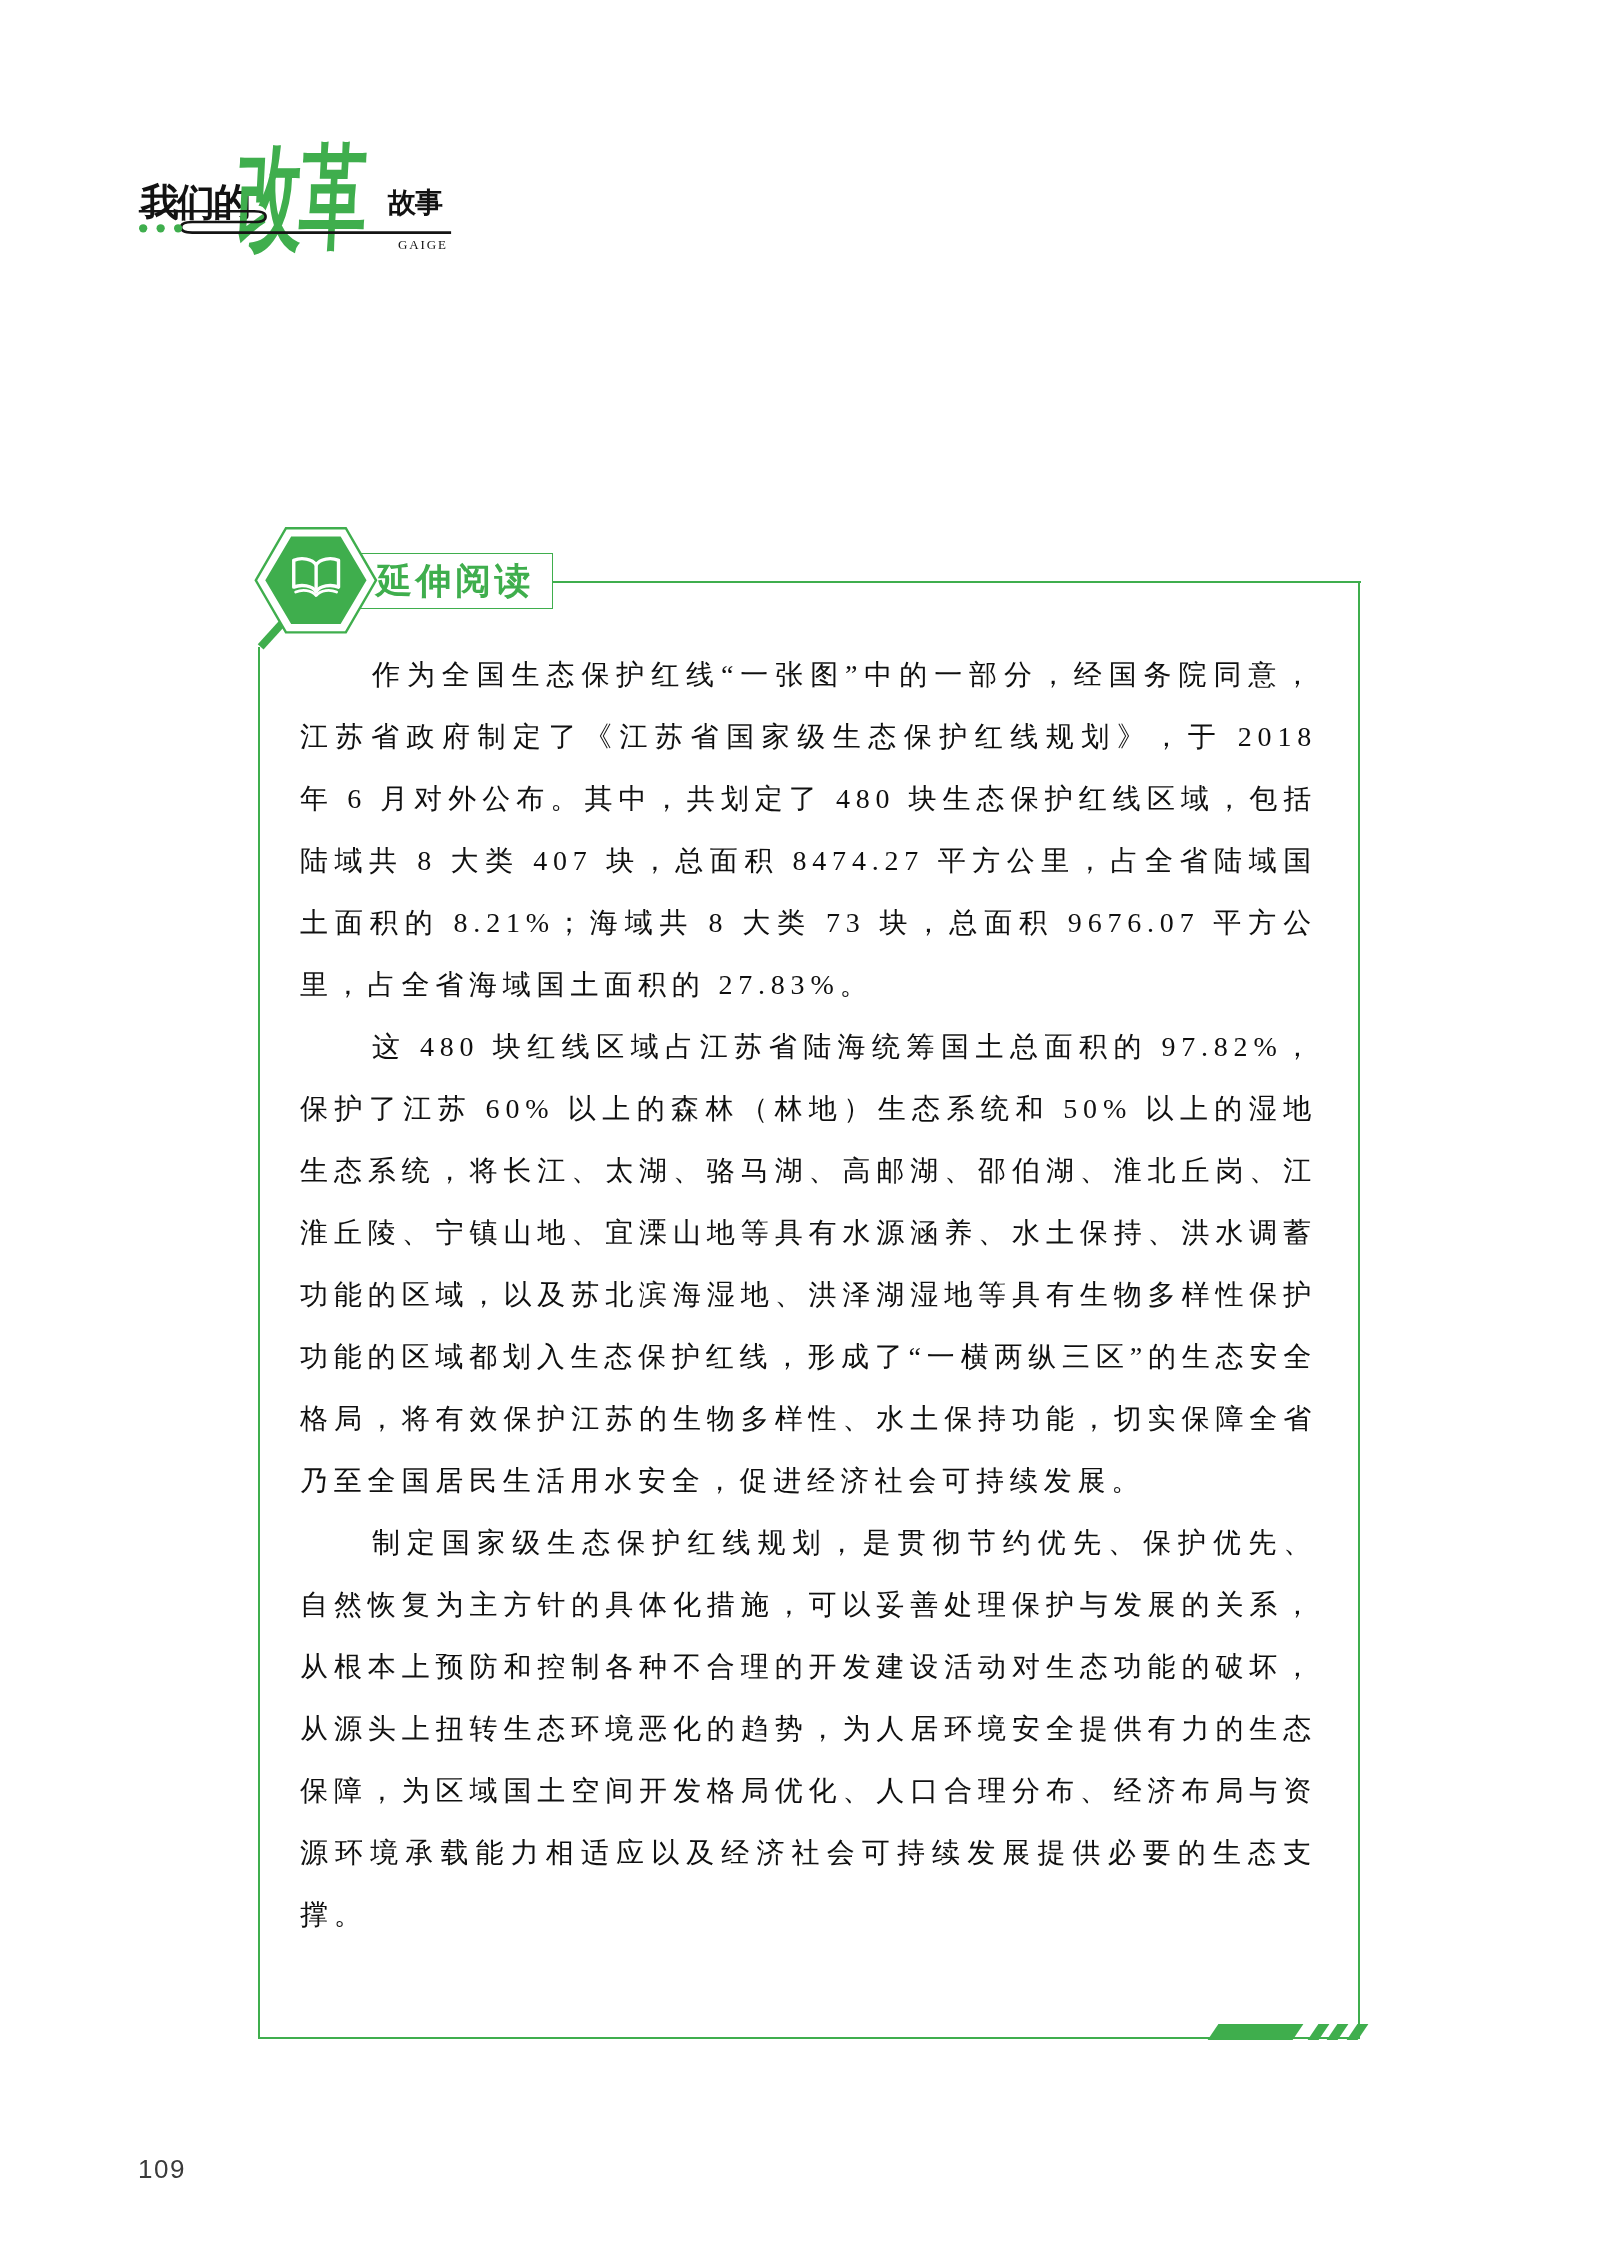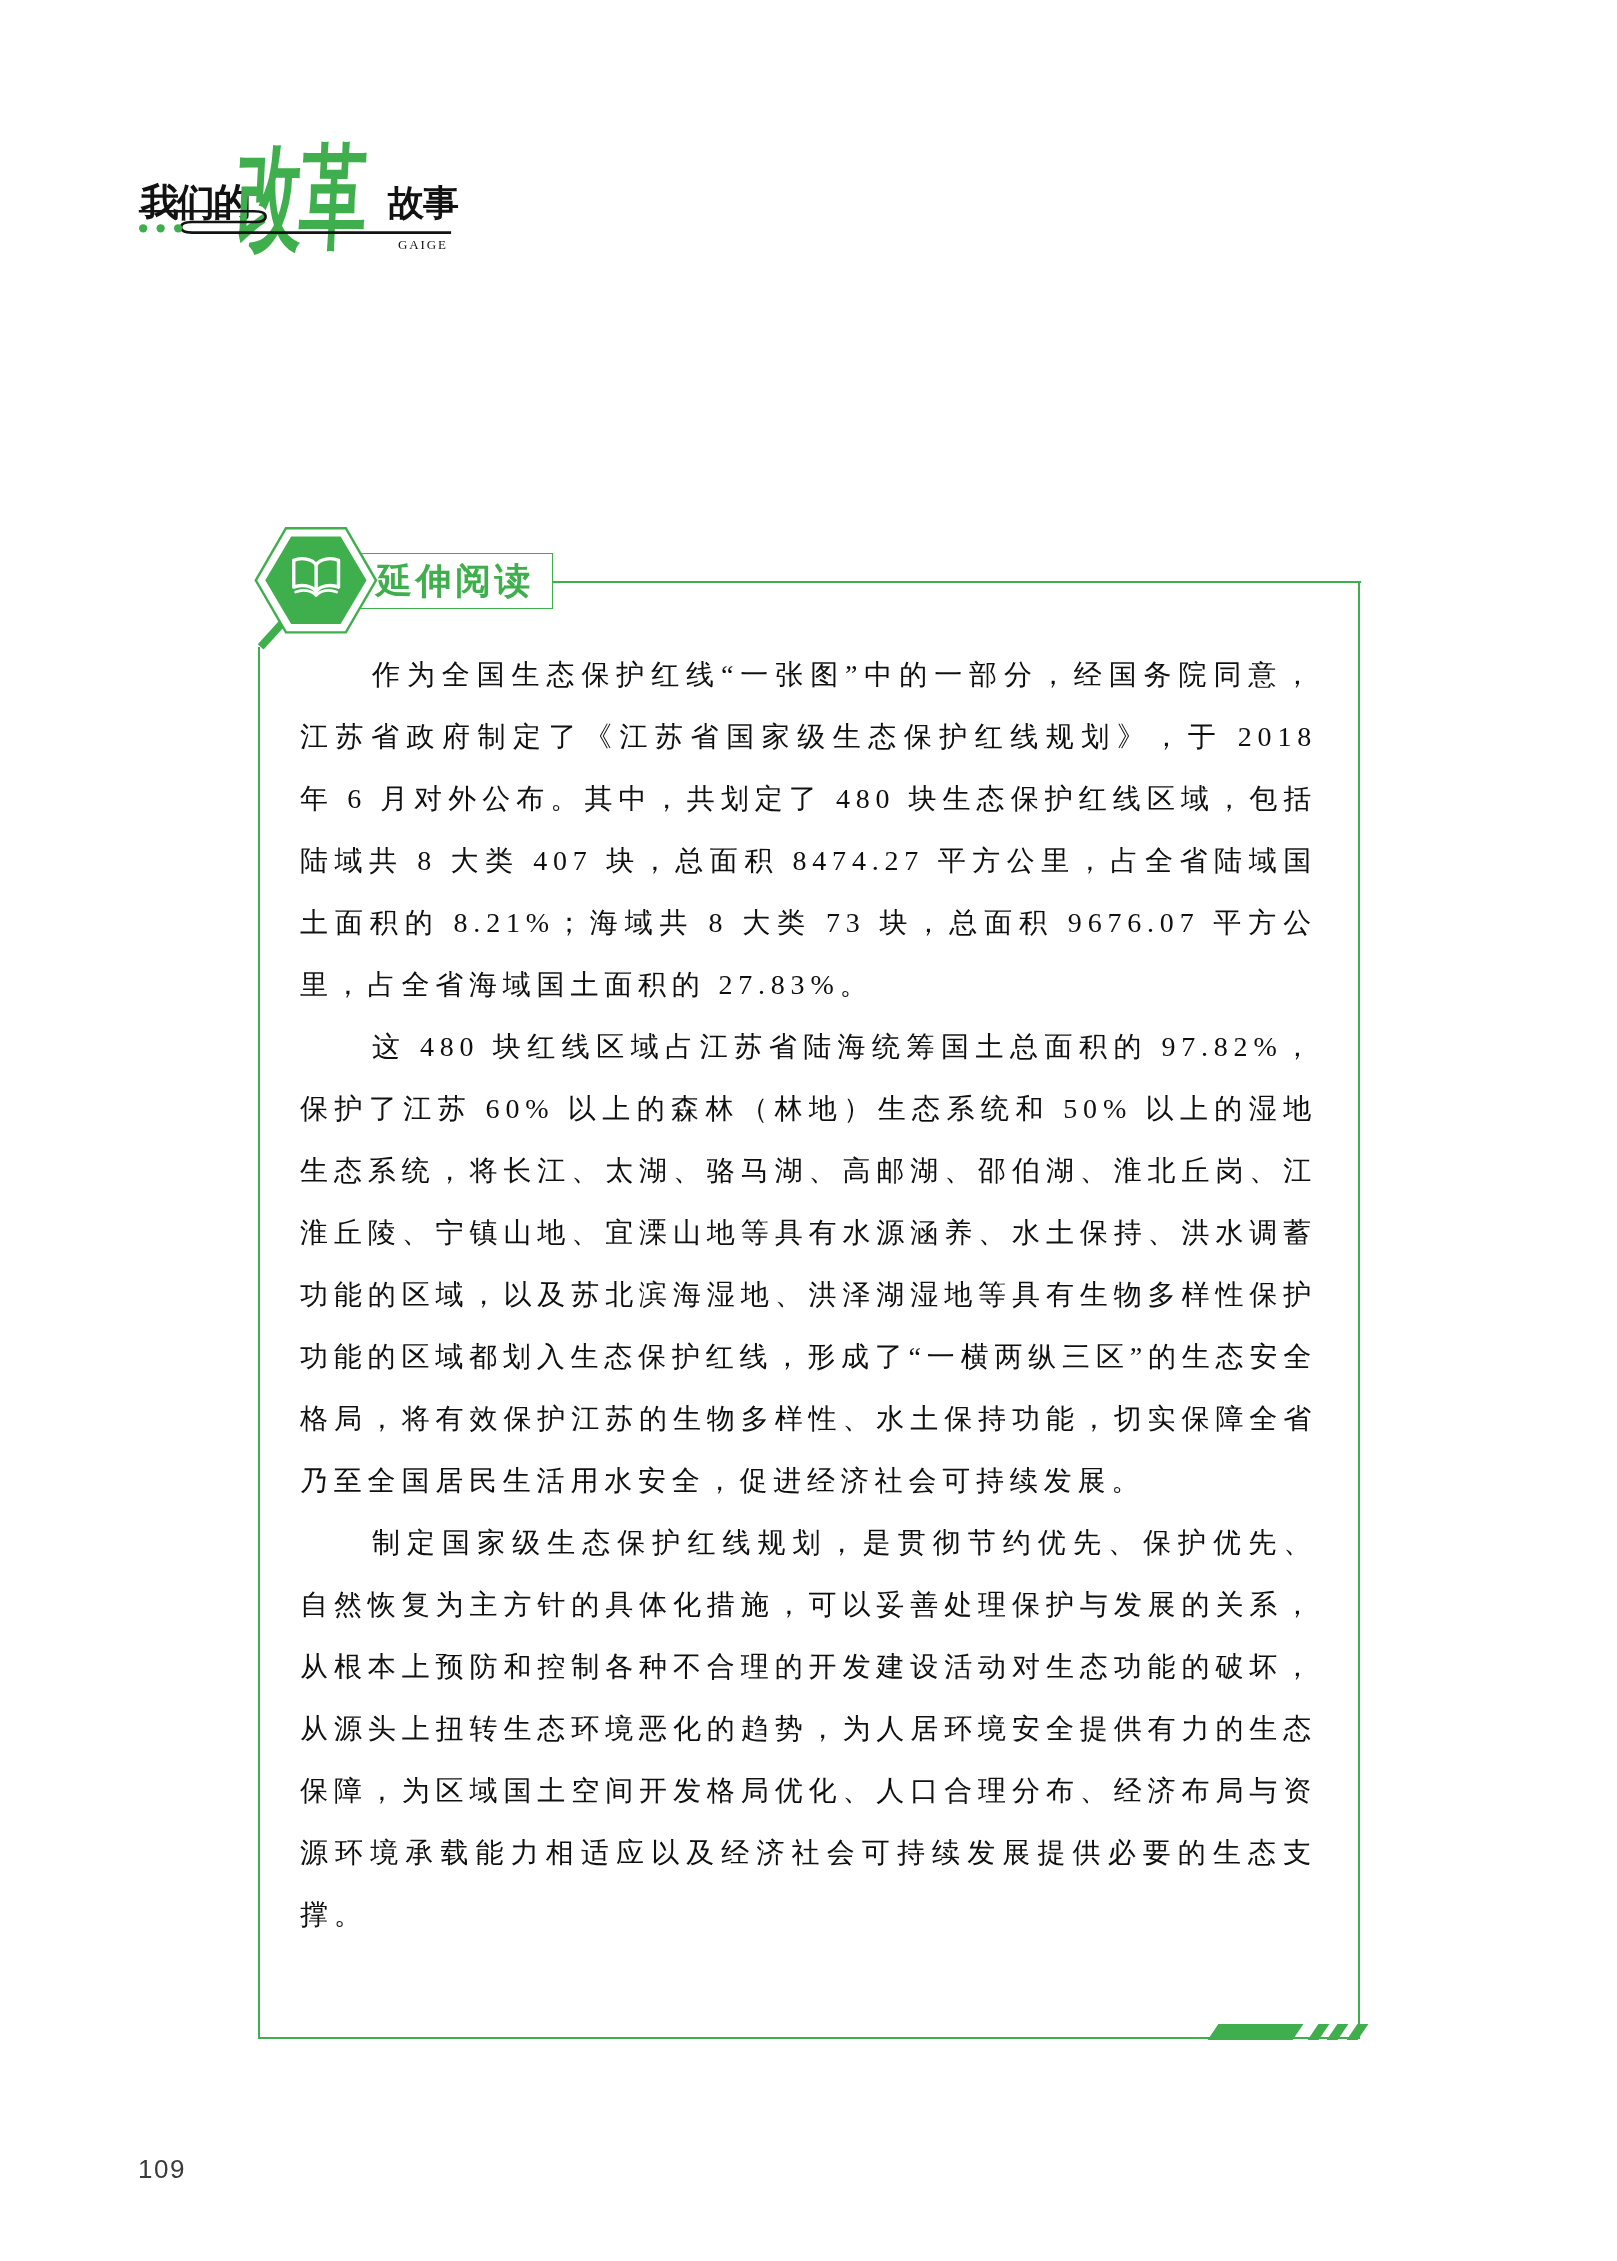--- a/index.html
+++ b/index.html
@@ -5,21 +5,21 @@
   html,body{margin:0;padding:0;background:#ffffff;}
   #page{position:relative;width:1618px;height:2261px;background:#fff;overflow:hidden;
         font-family:"Liberation Serif","DejaVu Serif",serif;margin-top:45px;}
 
   
   .logo-prefix{position:absolute;left:141px;top:138px;font-size:38px;line-height:38px;
     font-weight:bold;color:#121212;font-family:"Liberation Sans","DejaVu Sans",sans-serif;letter-spacing:-1.9px;}
   .logo-highlight{position:absolute;left:239px;top:95px;font-size:67px;line-height:67px;
     font-weight:bold;color:#3fae4d;font-family:"DejaVu Serif",serif;
     transform:scale(1.0,1.68) skewX(-5deg);transform-origin:top left;letter-spacing:-2.9px;}
-  .logo-suffix{position:absolute;left:388px;top:140px;font-size:36px;line-height:36px;
+  .logo-suffix{position:absolute;left:388px;top:140px;font-size:28px;line-height:36px;
     font-weight:bold;color:#121212;font-family:"Liberation Sans","DejaVu Sans",sans-serif;letter-spacing:-1px;}
   .logo-sub{position:absolute;left:398px;top:193px;font-size:13px;line-height:13px;color:#111;
     font-family:"Liberation Serif",serif;letter-spacing:1.9px;}
   .logo-ornament{position:absolute;left:136px;top:159px;}
 
   
   .intro{position:absolute;left:261px;top:236px;width:1114px;color:#131313;}
   .intro .iline{font-size:32px;line-height:71px;letter-spacing:4.4px;white-space:nowrap;}
 
   

